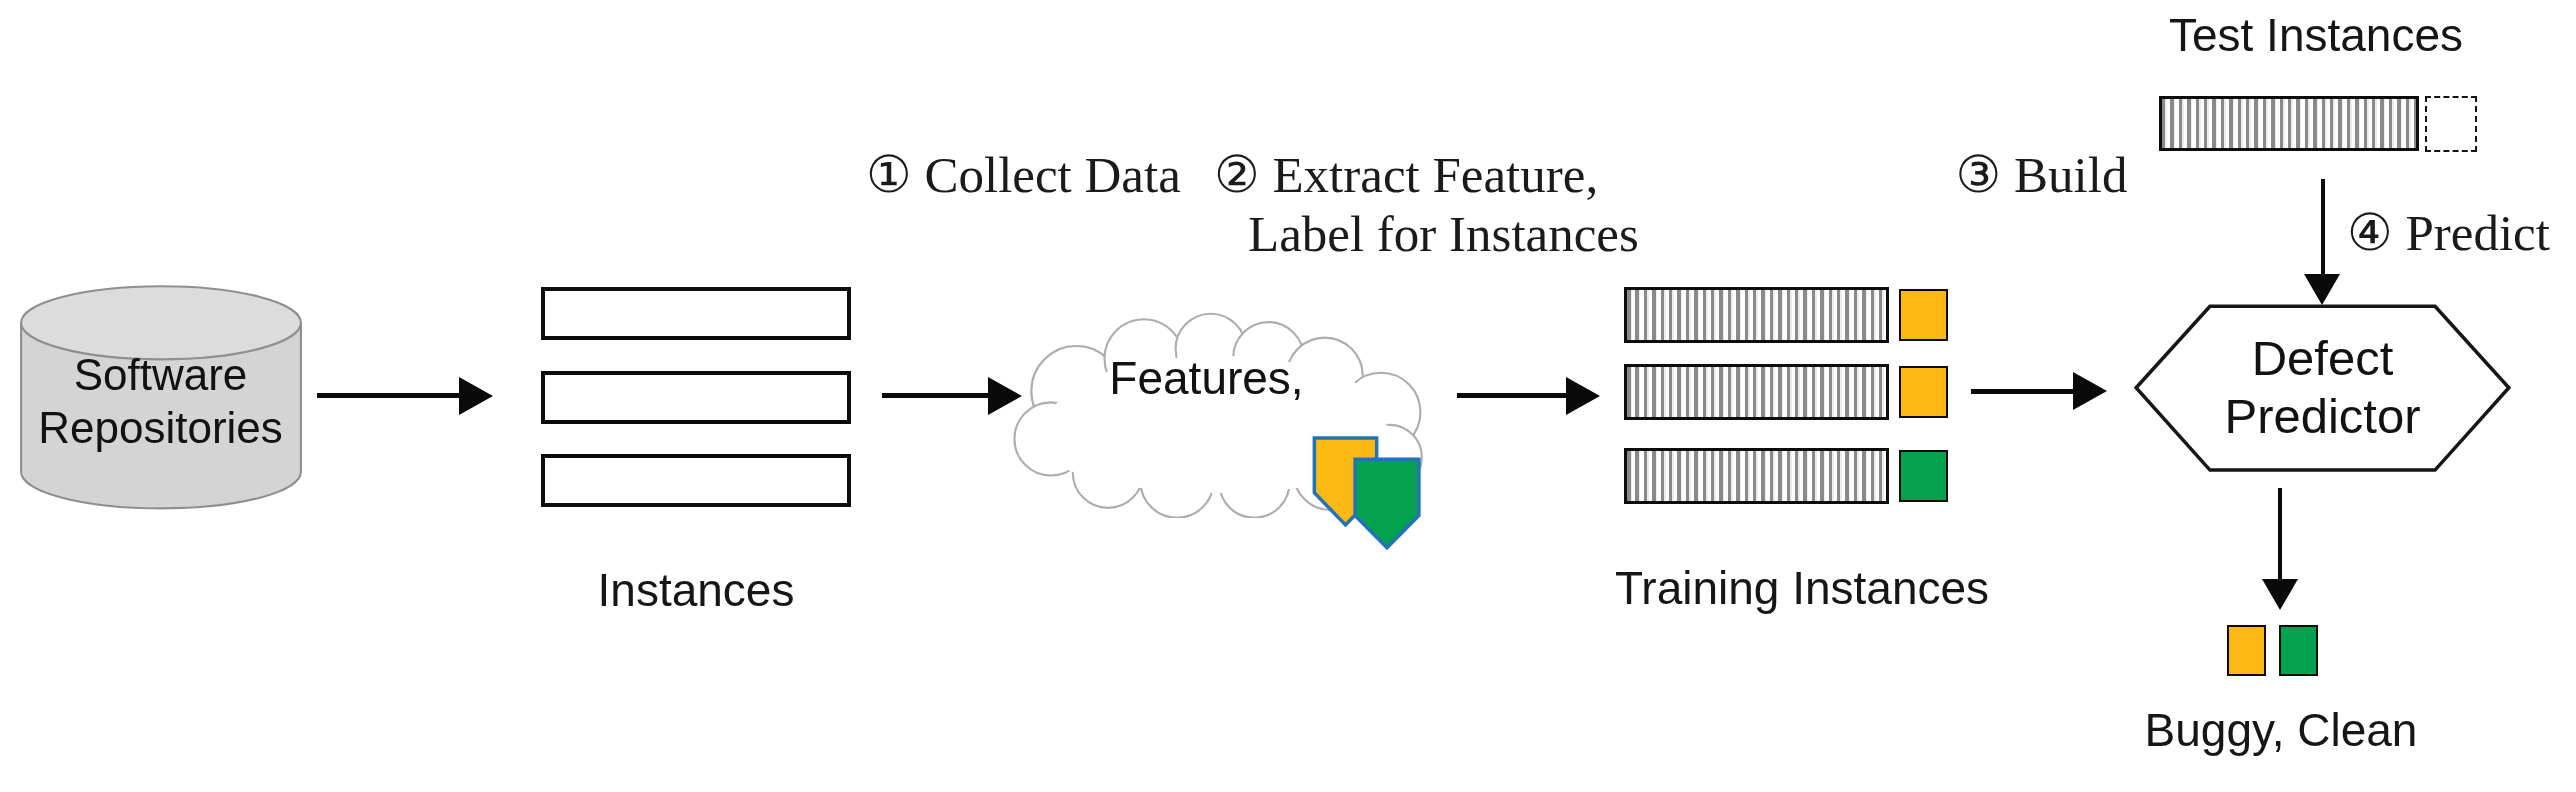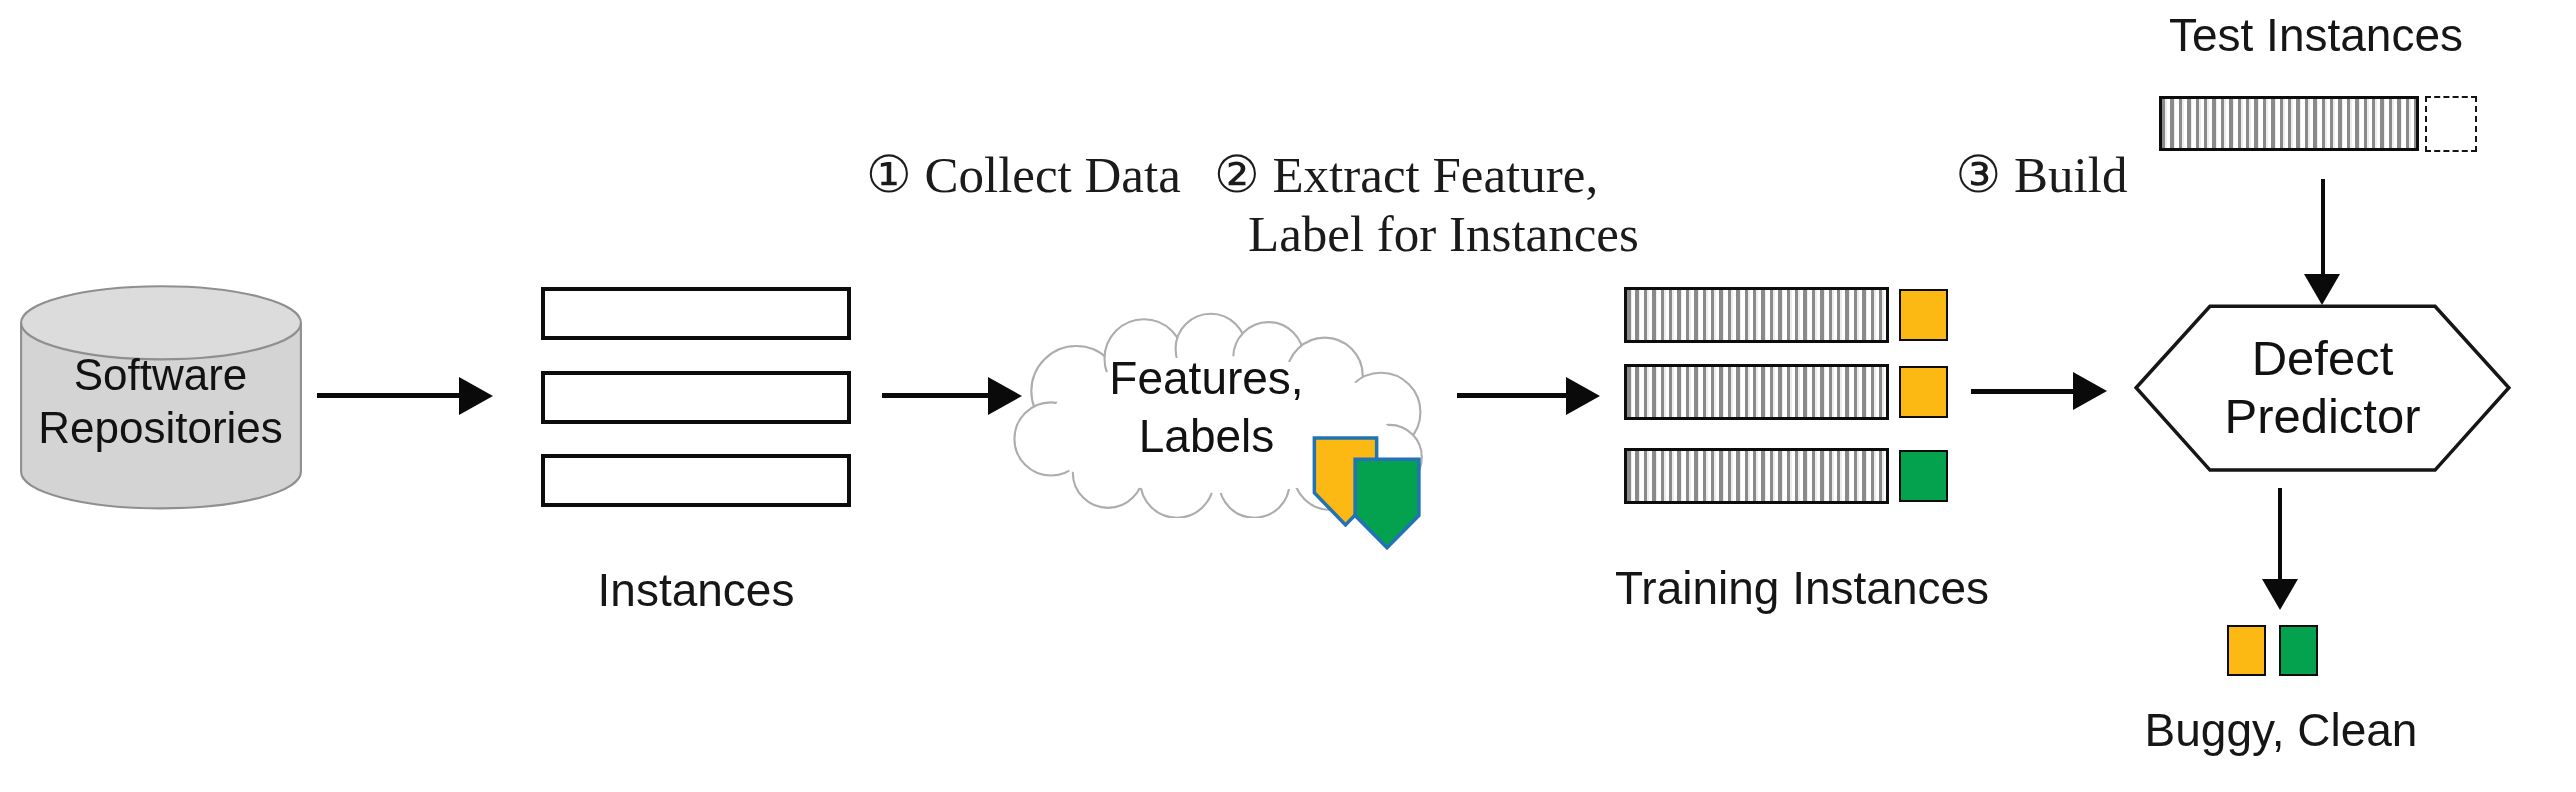--- a/index.html
+++ b/index.html
@@ -69,21 +69,20 @@
       <circle cx="353" cy="242" r="50"></circle>
       <circle cx="243" cy="240" r="52"></circle>
       <circle cx="145" cy="228" r="50"></circle>
       <circle cx="64" cy="180" r="52"></circle>
     </g>
     <ellipse cx="302" cy="152" rx="238" ry="90" fill="#ffffff"></ellipse>
     <ellipse cx="302" cy="185" rx="255" ry="72" fill="#ffffff"></ellipse>
   </svg>
   <div class="abs cloud-text" style="left:1006px;top:349px;width:401px;">
     <div>Features,</div>
-    <div>Labels</div>
   </div>
 
   <svg class="abs" style="left:1312px;top:436px;" width="67" height="91" viewBox="0 0 95 130">
     <path d="M3,3 H92 V81 L47.5,127 L3,81 Z" stroke="#2273B6" stroke-width="5" fill="#FCB813"></path>
   </svg>
   <svg class="abs" style="left:1353px;top:457px;" width="68" height="93" viewBox="0 0 97 132">
     <path d="M3,3 H94 V83 L48.5,129 L3,83 Z" stroke="#2273B6" stroke-width="5" fill="#04A14F"></path>
   </svg>
 
   <div class="hline" style="left:1457px;top:393px;width:111px;"></div>
@@ -104,20 +103,21 @@
   <div class="hline" style="left:1971px;top:389px;width:104px;"></div>
   <div class="head-right" style="left:2073px;top:372px;"></div>
 
   <div class="abs node-label" style="left:2140px;top:7px;width:352px;">Test Instances</div>
   <div class="striped" style="left:2159px;top:96px;width:260px;height:55px;"></div>
   <div class="dashed-square"></div>
 
   <div class="vline" style="left:2321px;top:179px;height:96px;"></div>
   <div class="head-down" style="left:2304px;top:274px;"></div>
 
+  <div class="abs step-label" style="left:2347px;top:204px;">④ Predict</div>
 
   <svg class="abs" style="left:2134px;top:304px;" width="377" height="169" viewBox="0 0 536 240">
     <polygon points="3,119 108,3 428,3 533,119 428,236 108,236" fill="#ffffff" stroke="#161616" stroke-width="5"></polygon>
   </svg>
   <div class="abs hex-text" style="left:2136px;top:329px;width:373px;">
     <div>Defect</div>
     <div>Predictor</div>
   </div>
 
   <div class="vline" style="left:2278px;top:488px;height:93px;"></div>

